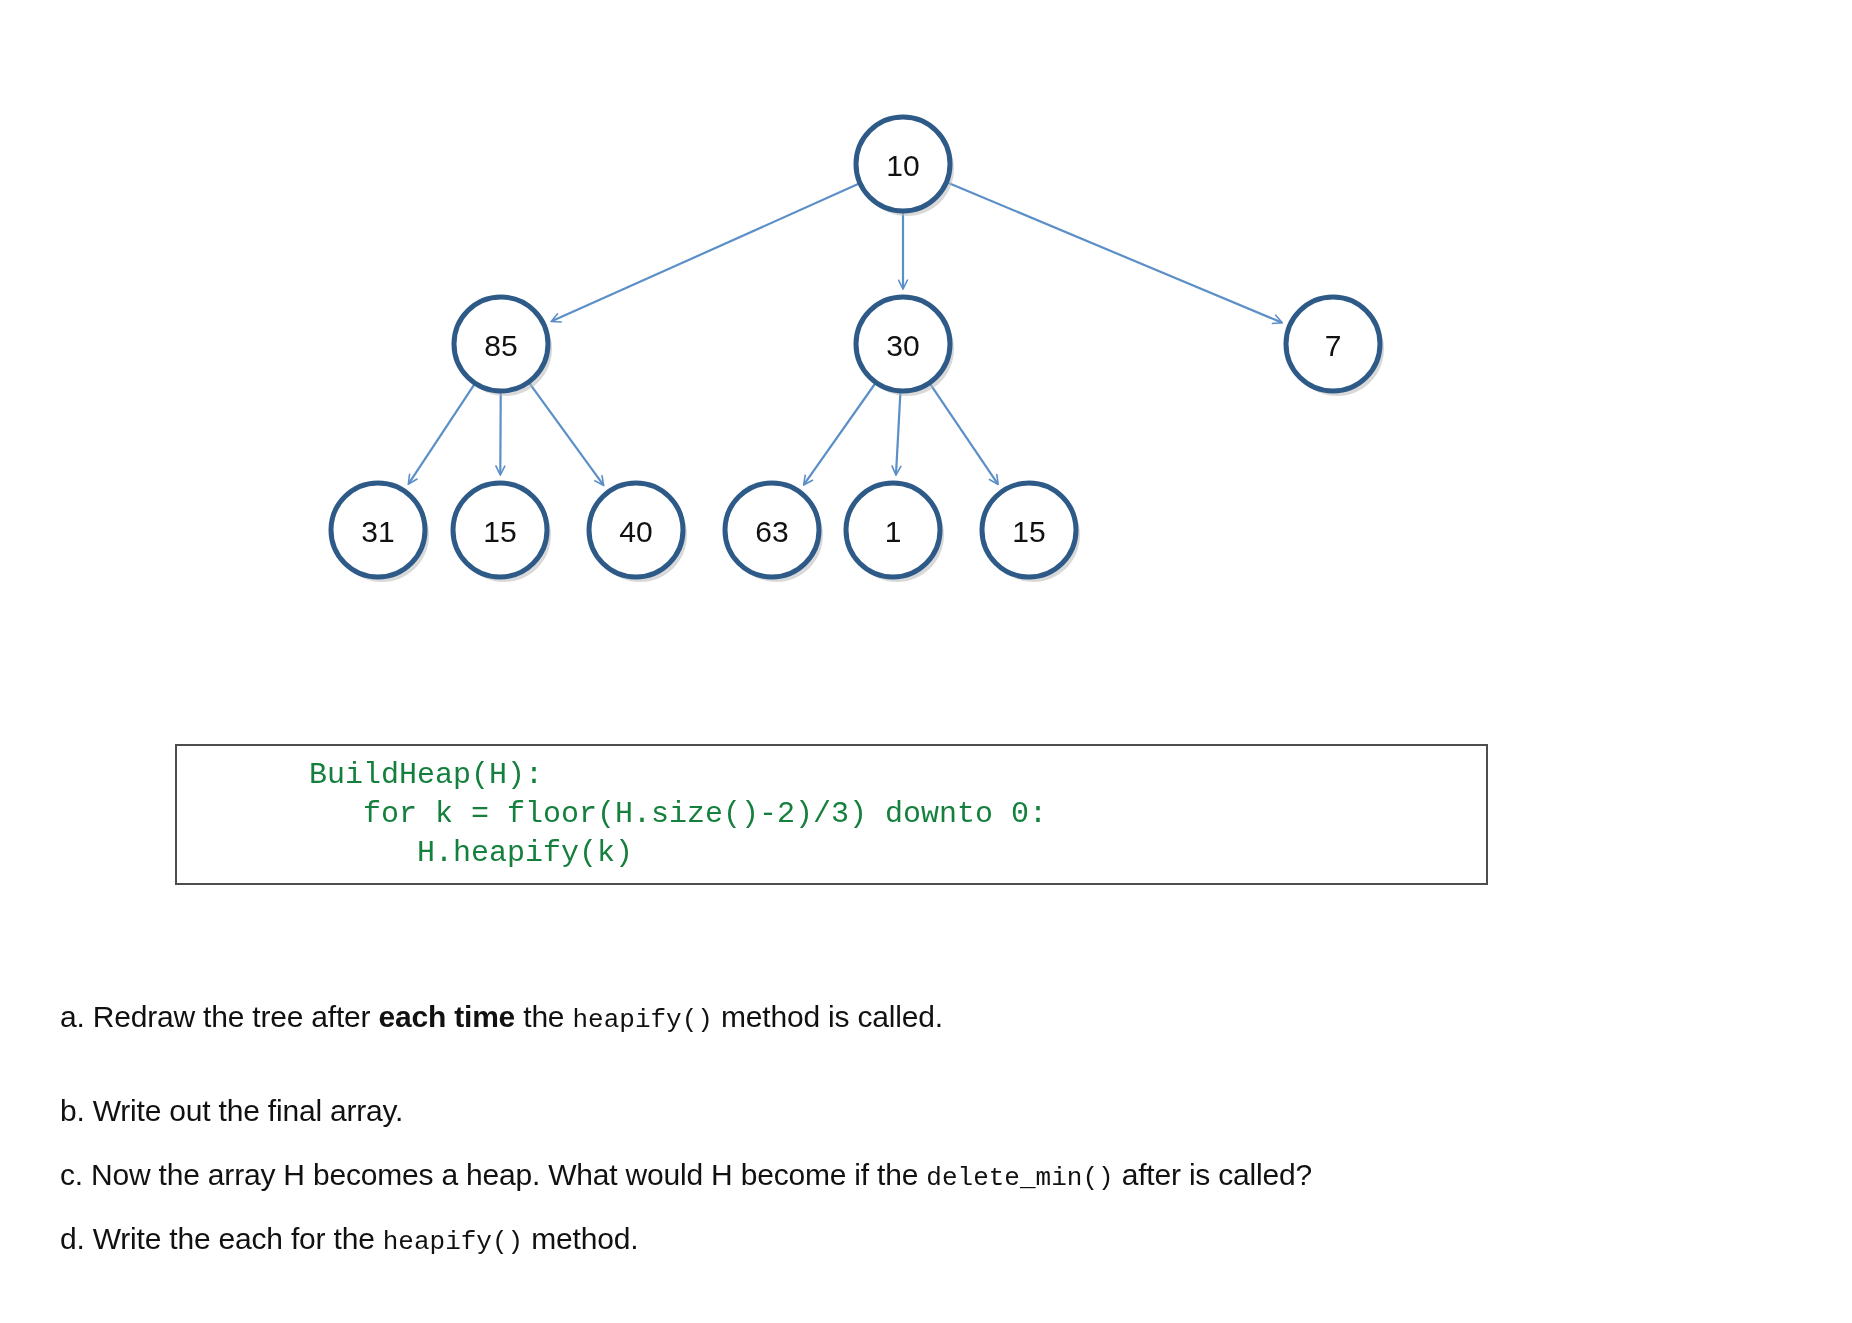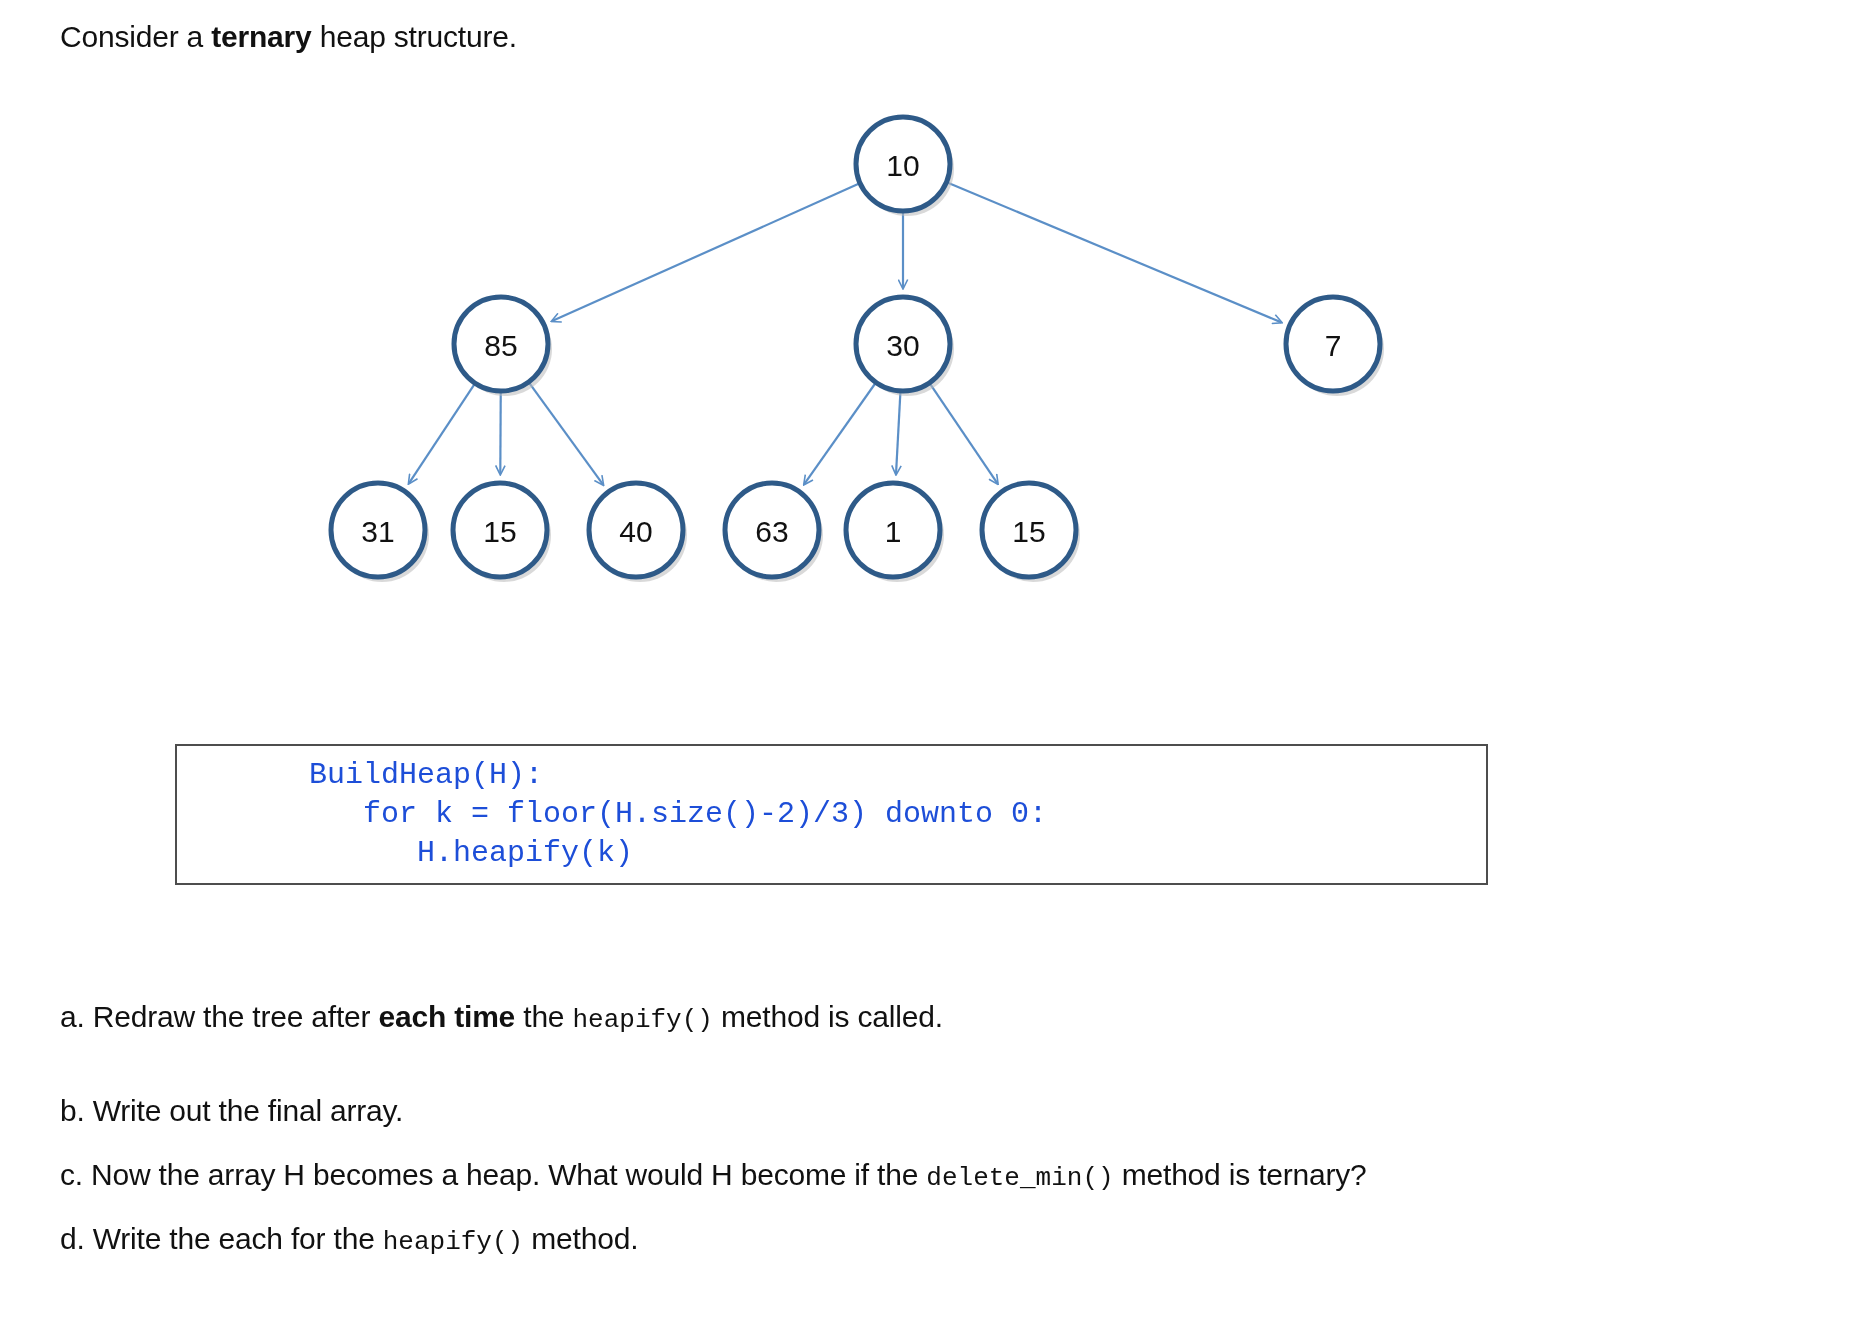--- a/index.html
+++ b/index.html
@@ -56,21 +56,21 @@
     box-sizing: border-box;
   }
   #code-box pre {
     margin: 0;
     position: absolute;
     left: 132px;
     top: 10px;
     font-family: "Liberation Mono", "DejaVu Sans Mono", monospace;
     font-size: 30px;
     line-height: 1.3;
-    color: #1d4ed8;
+    color: #15803d;
     white-space: pre;
   }
 
   
   #tree {
     position: absolute;
     left: 0;
     top: 80px;
     width: 1852px;
     height: 540px;
@@ -96,23 +96,20 @@
     stroke: #5b8fc7;
     stroke-width: 2.2;
     fill: none;
   }
 </style>
 </head>
 <body>
 
 <div class="page">
 
-  <div class="prose" id="intro">
-    <span>Consider a </span><b>ternary</b><span> heap structure.</span>
-  </div>
 
   <div id="tree">
     <svg width="1852" height="540" viewBox="0 0 1852 540">
       <defs>
         <marker id="arrowhead" markerWidth="11" markerHeight="11" refX="9" refY="5.5" orient="auto" markerUnits="userSpaceOnUse">
           <path d="M 0.5,0.8 L 10,5.5 L 0.5,10.2" fill="none" stroke="#5b8fc7" stroke-width="1.6"></path>
         </marker>
       </defs>
       <g id="edges-layer">
           <line x1="859.1911403810865" y1="103.6159072920508" x2="552.1103362220657" y2="241.1147748259407" class="edge-line" marker-end="url(#arrowhead)"></line>
@@ -190,20 +187,20 @@
 
   <div class="prose" id="qa">
     <span>a. Redraw the tree after </span><b>each time</b><span> the </span><code>heapify()</code><span> method is called.</span>
   </div>
 
   <div class="prose" id="qb">
     <span>b. Write out the final array.</span><b></b><span></span><code></code><span></span>
   </div>
 
   <div class="prose" id="qc">
-    <span>c. Now the array H becomes a heap. What would H become if the </span><b></b><span></span><code>delete_min()</code><span> method is ternary?</span>
+    <span>c. Now the array H becomes a heap. What would H become if the </span><b></b><span></span><code>delete_min()</code><span> after is called?</span>
   </div>
 
   <div class="prose" id="qd">
     <span>d. Write the each for the </span><b></b><span></span><code>heapify()</code><span> method.</span>
   </div>
 
 </div>
 
 </body></html>

